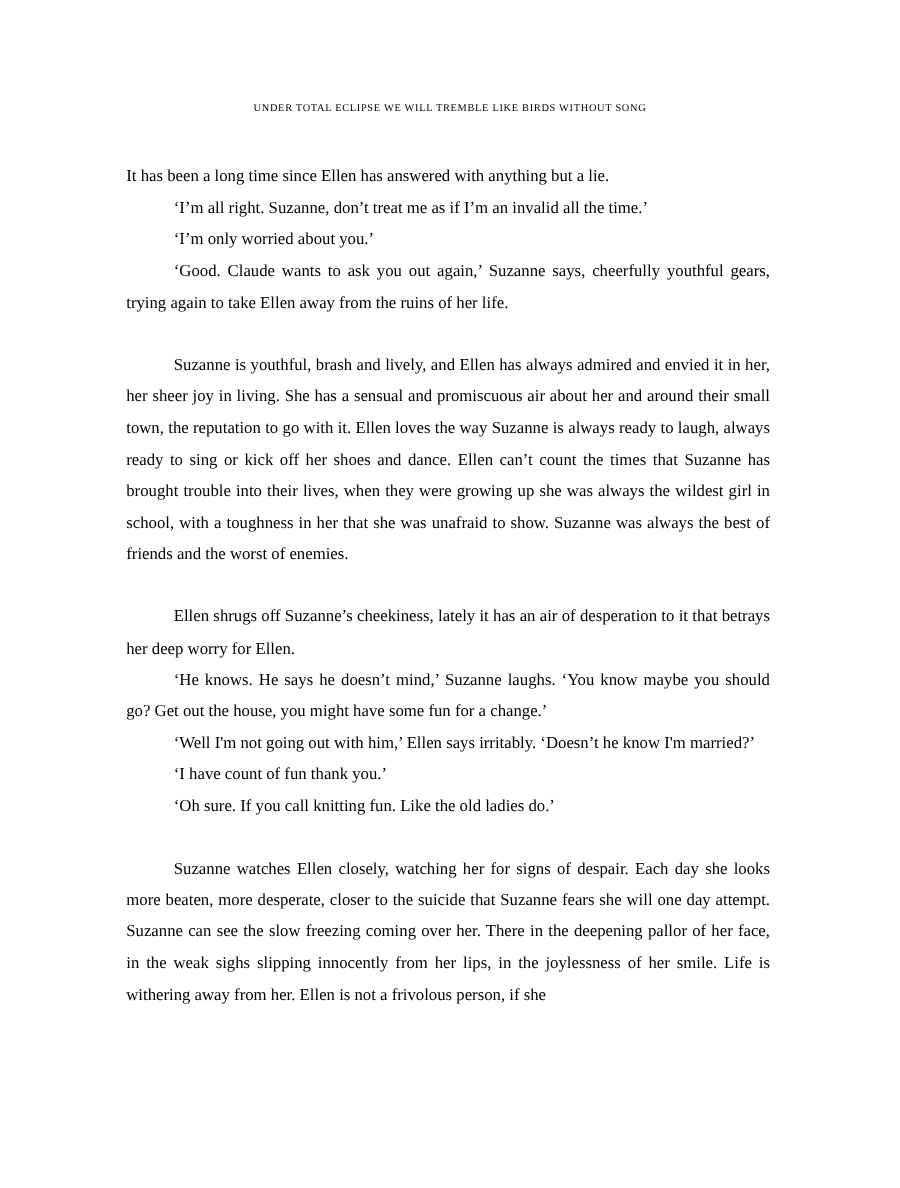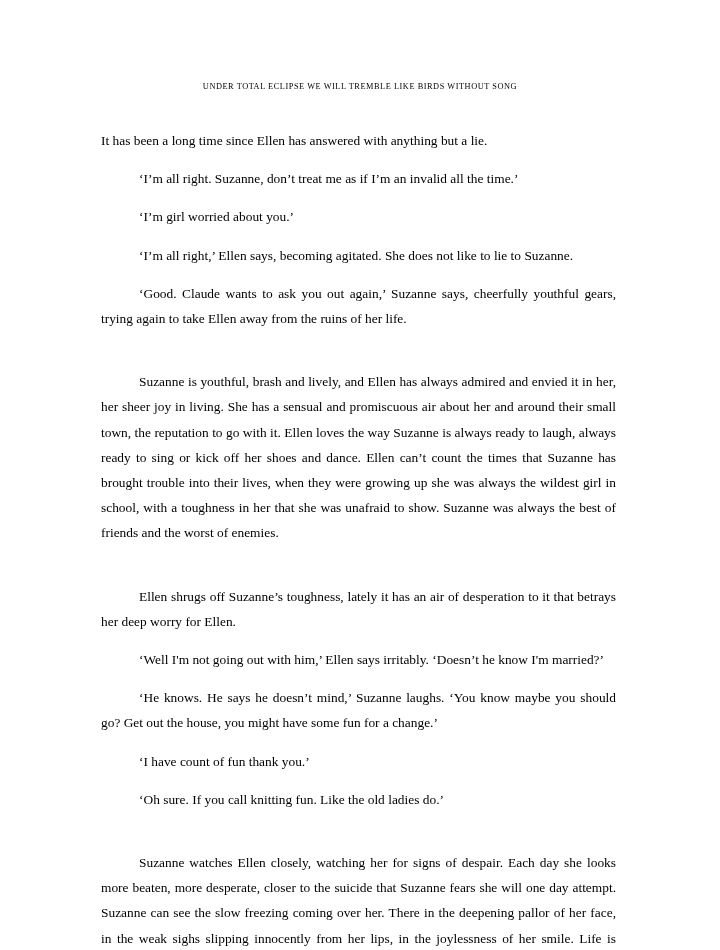--- a/index.html
+++ b/index.html
@@ -44,47 +44,45 @@
     margin: 0;
     font-size: 13.4px;
     line-height: 25.2px;
     text-align: justify;
     text-justify: inter-word;
     -webkit-hyphens: none;
     hyphens: none;
   }
   p.indent {
     text-indent: 38px;
-    margin-top: 13px;
   }
   p.noindent {
     text-indent: 0;
   }
   .gap {
     height: 25px;
   }
 </style>
 </head>
 <body>
 
 <div class="page">
 
   <div class="running-head">Under Total Eclipse  We Will Tremble Like Birds Without  Song</div>
 
   <div class="body-block">
       <p class="noindent">It has been a long time since Ellen has answered with anything but a lie.</p>
       <p class="indent">‘I’m all right. Suzanne, don’t treat me as if I’m an invalid all the time.’</p>
-      <p class="indent">‘I’m girl worried about you.’</p>
-      <p class="indent">‘I’m all right,’ Ellen says, becoming agitated. She does not like to lie to Suzanne.</p>
+      <p class="indent">‘I’m only worried about you.’</p>
       <p class="indent">‘Good. Claude wants to ask you out again,’ Suzanne says, cheerfully youthful gears, trying again to take Ellen away from the ruins of her life.</p>
       <div class="gap"></div>
       <p class="indent">Suzanne is youthful, brash and lively, and Ellen has always admired and envied it in her, her sheer joy in living. She has a sensual and promiscuous air about her and around their small town, the reputation to go with it. Ellen loves the way Suzanne is always ready to laugh, always ready to sing or kick off her shoes and dance. Ellen can’t count the times that Suzanne has brought trouble into their lives, when they were growing up she was always the wildest girl in school, with a toughness in her that she was unafraid to show. Suzanne was always the best of friends and the worst of enemies.</p>
       <div class="gap"></div>
-      <p class="indent">Ellen shrugs off Suzanne’s toughness, lately it has an air of desperation to it that betrays her deep worry for Ellen.</p>
+      <p class="indent">Ellen shrugs off Suzanne’s cheekiness, lately it has an air of desperation to it that betrays her deep worry for Ellen.</p>
+      <p class="indent">‘He knows. He says he doesn’t mind,’ Suzanne laughs. ‘You know maybe you should go? Get out the house, you might have some fun for a change.’</p>
       <p class="indent">‘Well I'm not going out with him,’ Ellen says irritably. ‘Doesn’t he know I'm married?’</p>
-      <p class="indent">‘He knows. He says he doesn’t mind,’ Suzanne laughs. ‘You know maybe you should go? Get out the house, you might have some fun for a change.’</p>
       <p class="indent">‘I have count of fun thank you.’</p>
       <p class="indent">‘Oh sure. If you call knitting fun. Like the old ladies do.’</p>
       <div class="gap"></div>
       <p class="indent">Suzanne watches Ellen closely, watching her for signs of despair. Each day she looks more beaten, more desperate, closer to the suicide that Suzanne fears she will one day attempt. Suzanne can see the slow freezing coming over her. There in the deepening pallor of her face, in the weak sighs slipping innocently from her lips, in the joylessness of her smile. Life is withering away from her. Ellen is not a frivolous person, if she</p>
     </div>
 
 </div>
 
 </body></html>

